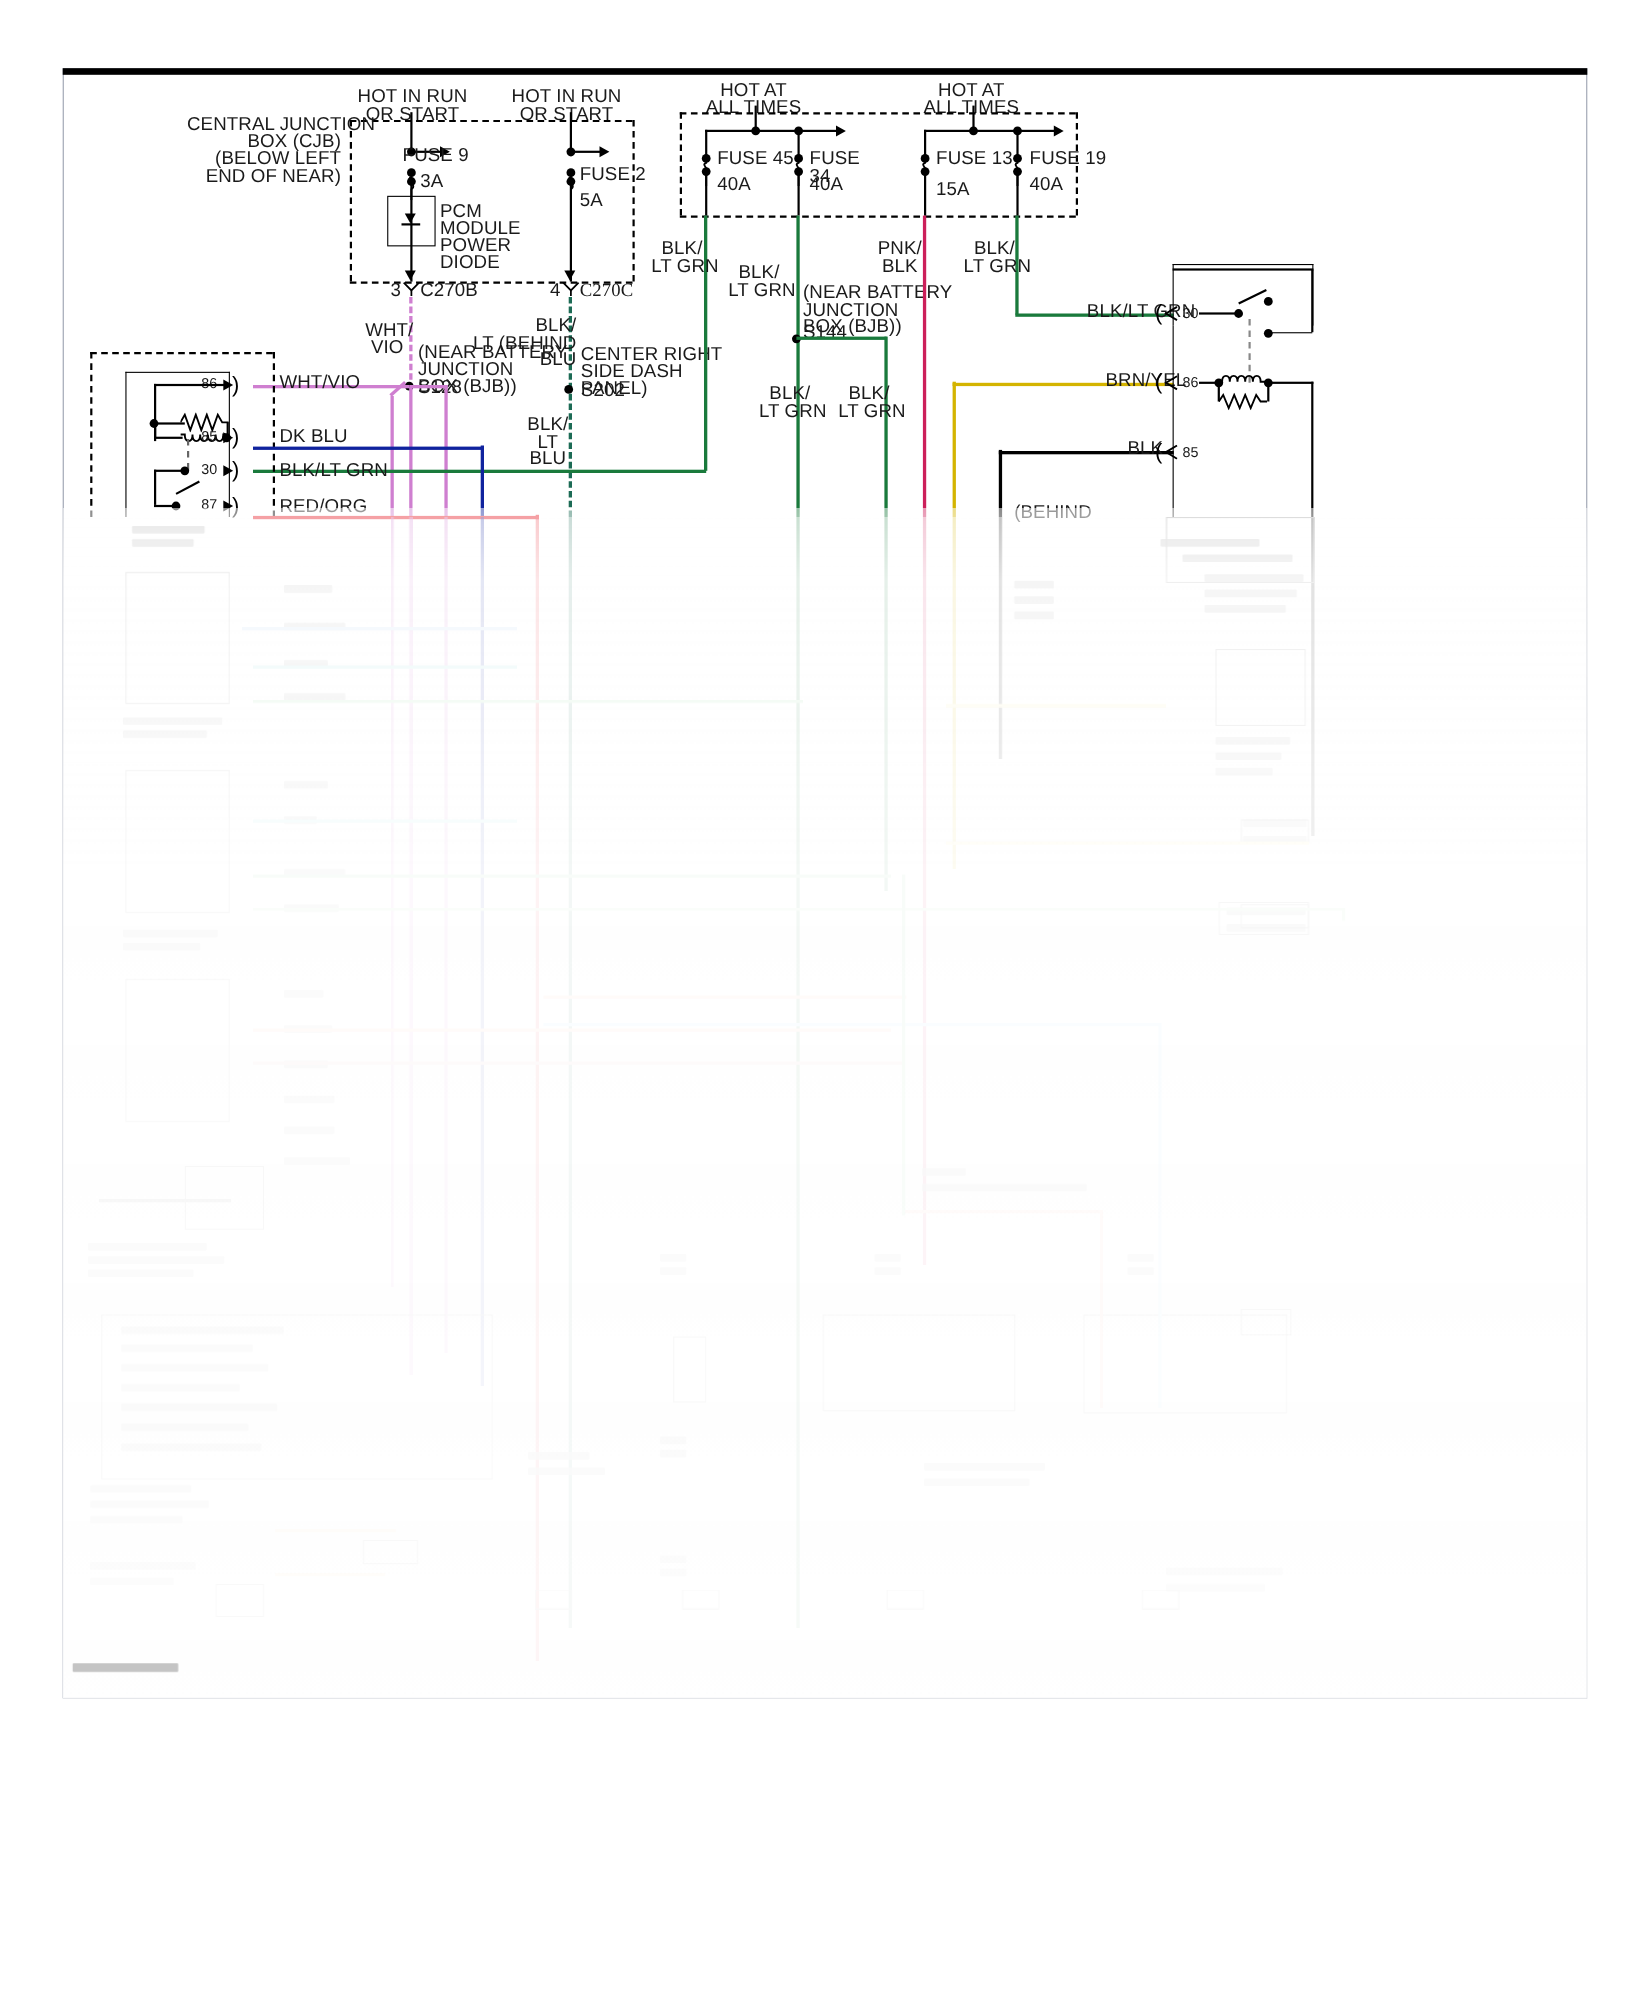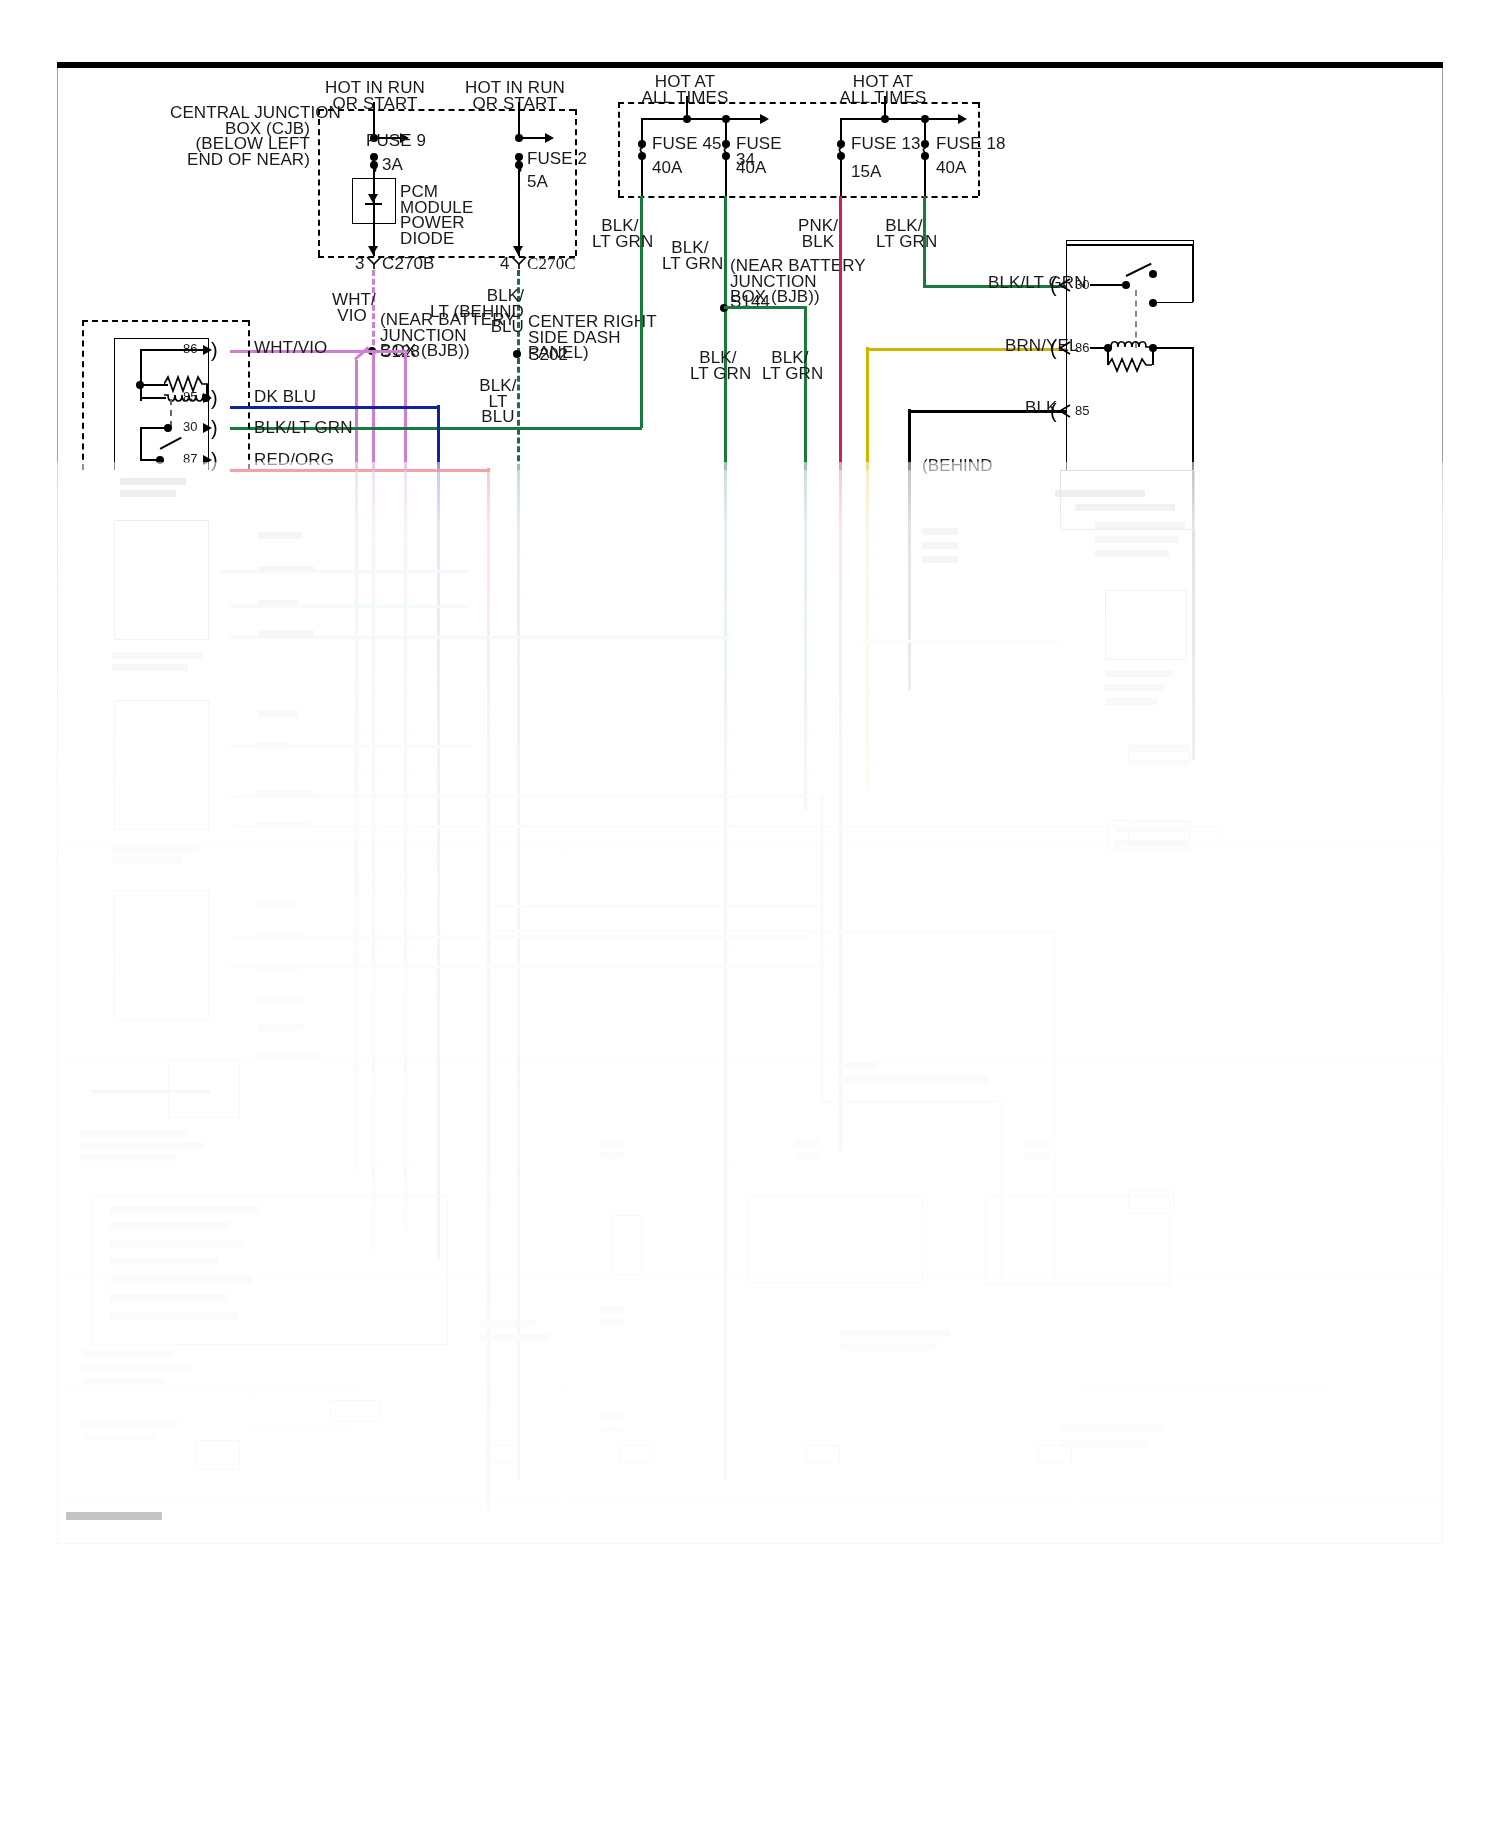--- a/index.html
+++ b/index.html
@@ -174,21 +174,21 @@
   <div class="lbl" style="left:851px;top:136px;">FUSE 13</div>
   <div class="lbl" style="left:851px;top:164px;">15A</div>
   <div class="wire wv" style="left:840px;top:158px;height:38px;"></div>
 
   <div class="wire wv" style="left:924px;top:118px;height:28px;"></div>
   <div class="dot" style="left:920.5px;top:140px;"></div>
   <svg class="fuse" style="left:918px;top:143px;" viewBox="0 0 14 26">
     <path d="M7 0 L7 5 C1 7 13 12 7 16 L7 26" stroke="#000" stroke-width="1.7" fill="none"></path>
   </svg>
   <div class="dot" style="left:920.5px;top:152px;"></div>
-  <div class="lbl" style="left:936px;top:136px;">FUSE 18</div>
+  <div class="lbl" style="left:936px;top:136px;">FUSE 19</div>
   <div class="lbl" style="left:936px;top:160px;">40A</div>
   <div class="wire wv" style="left:924px;top:158px;height:38px;"></div>
 
   <div class="cw viodash" style="left:372px;top:270px;height:84px;"></div>
   <div class="lbl c" style="left:332px;top:292px;width:40px;">WHT/
 VIO</div>
   <div class="lbl" style="left:380px;top:312px;">(NEAR BATTERY
 JUNCTION
 BOX (BJB))</div>
   <div class="lbl" style="left:380px;top:344px;">S128</div>

